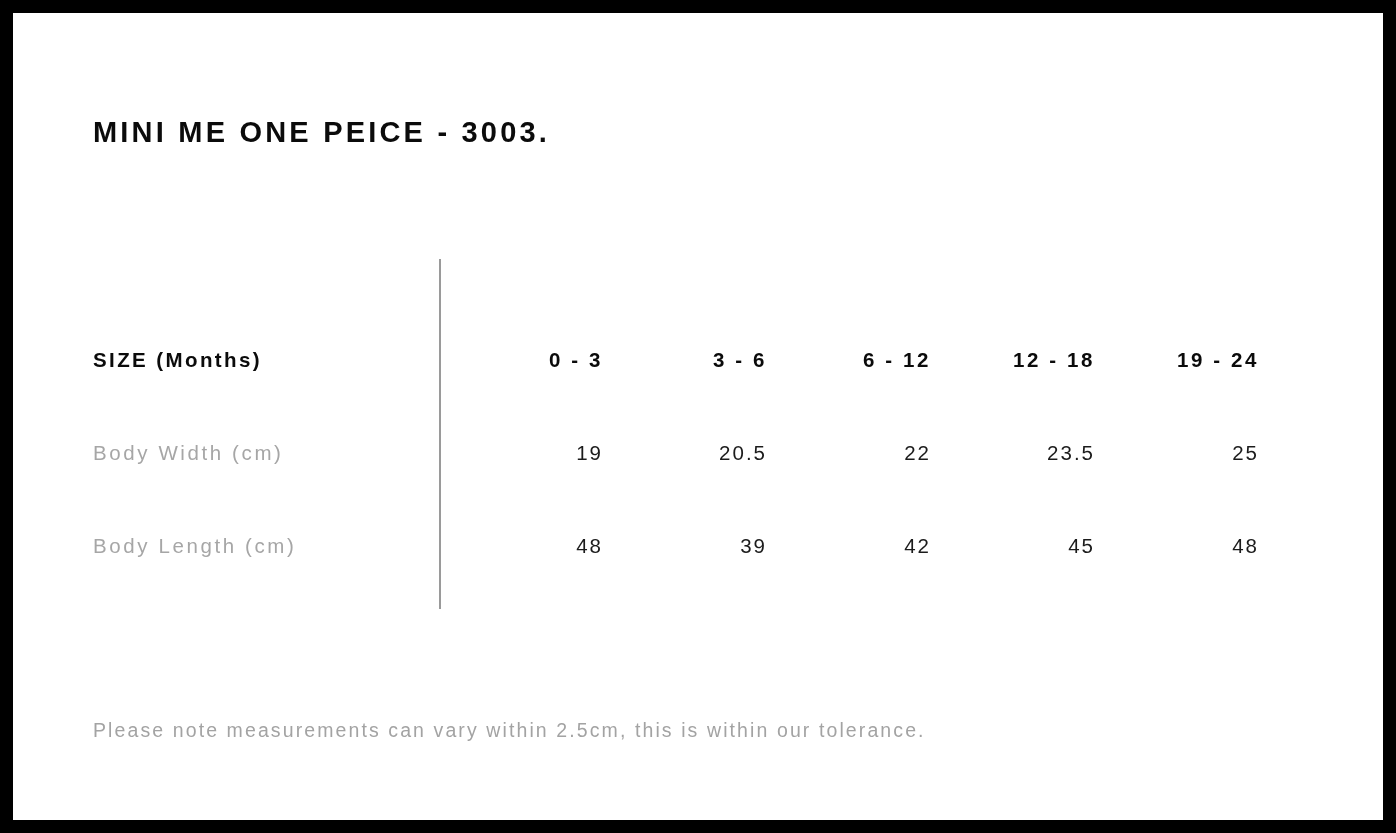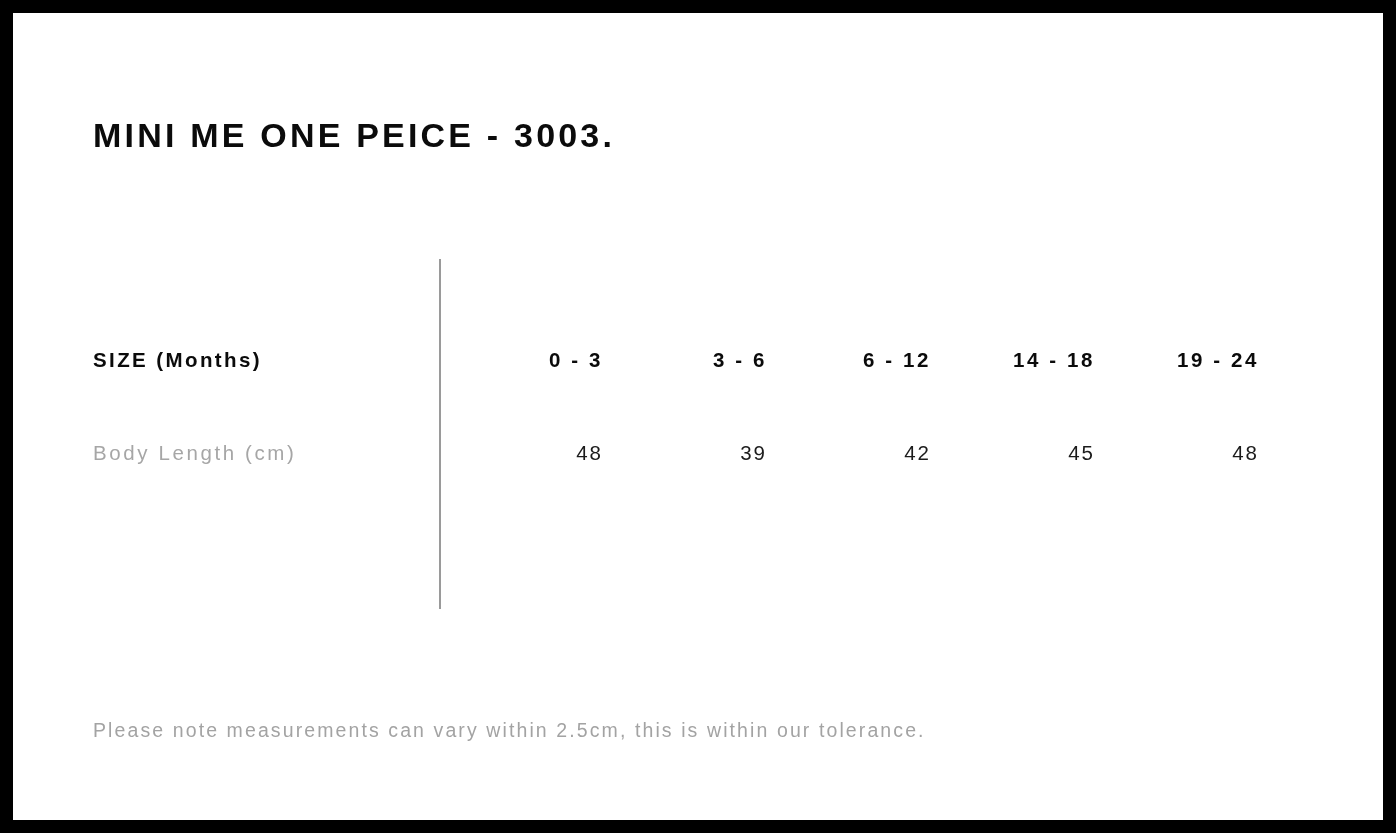--- a/index.html
+++ b/index.html
@@ -19,21 +19,21 @@
     width: 1370px;
     height: 807px;
     background: #ffffff;
     box-sizing: border-box;
     overflow: hidden;
   }
   .title {
     position: absolute;
     left: 80px;
     top: 103px;
-    font-size: 34px;
+    font-size: 29px;
     font-weight: bold;
     letter-spacing: 3.2px;
     color: #0b0b0b;
     white-space: nowrap;
   }
   .divider {
     position: absolute;
     left: 426px;
     top: 246px;
     width: 2px;
@@ -99,22 +99,30 @@
 
   <div class="divider"></div>
 
   <table class="sizechart">
     <tbody>
         <tr>
       <td class="rowlabel head">SIZE (Months)</td>
       <td class="cell head">0 - 3</td>
       <td class="cell head">3 - 6</td>
       <td class="cell head">6 - 12</td>
-      <td class="cell head">14 - 18</td>
+      <td class="cell head">12 - 18</td>
       <td class="cell head">19 - 24</td>
+    </tr>
+    <tr>
+      <td class="rowlabel">Body Width (cm)</td>
+      <td class="cell">19</td>
+      <td class="cell">20.5</td>
+      <td class="cell">22</td>
+      <td class="cell">23.5</td>
+      <td class="cell">25</td>
     </tr>
     <tr>
       <td class="rowlabel">Body Length (cm)</td>
       <td class="cell">48</td>
       <td class="cell">39</td>
       <td class="cell">42</td>
       <td class="cell">45</td>
       <td class="cell">48</td>
     </tr>
   </tbody>

